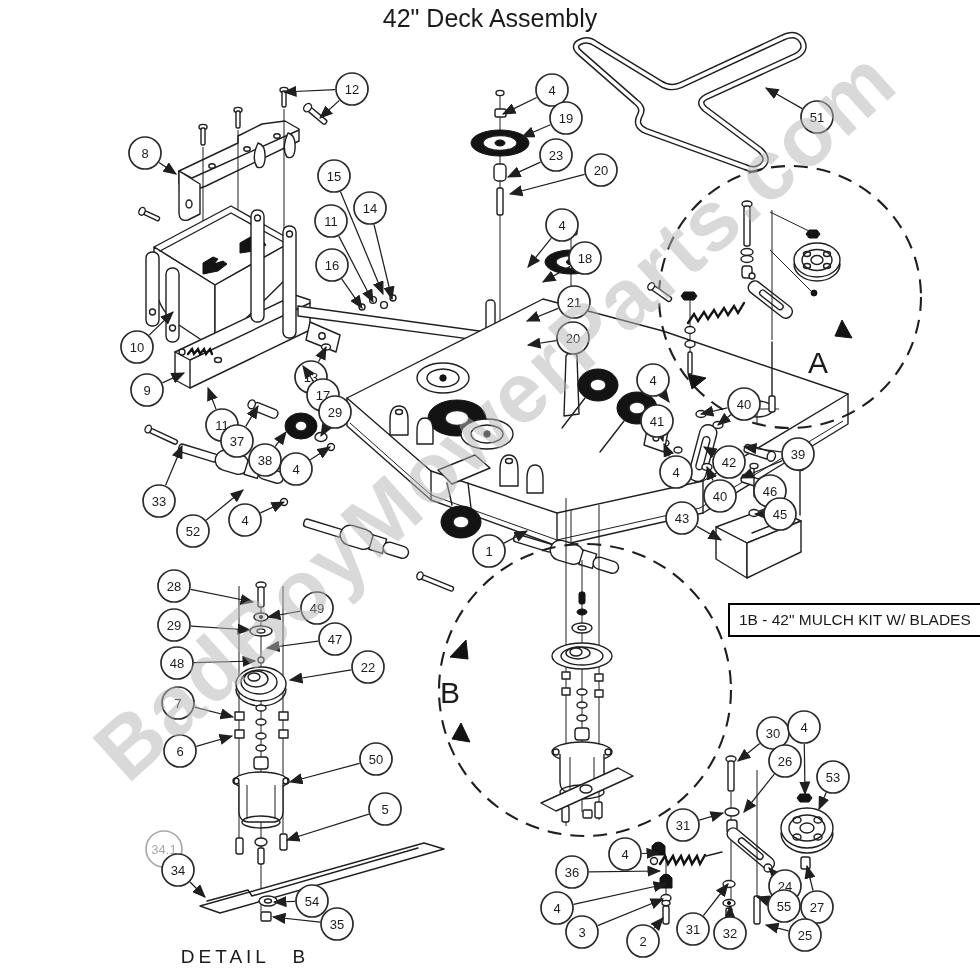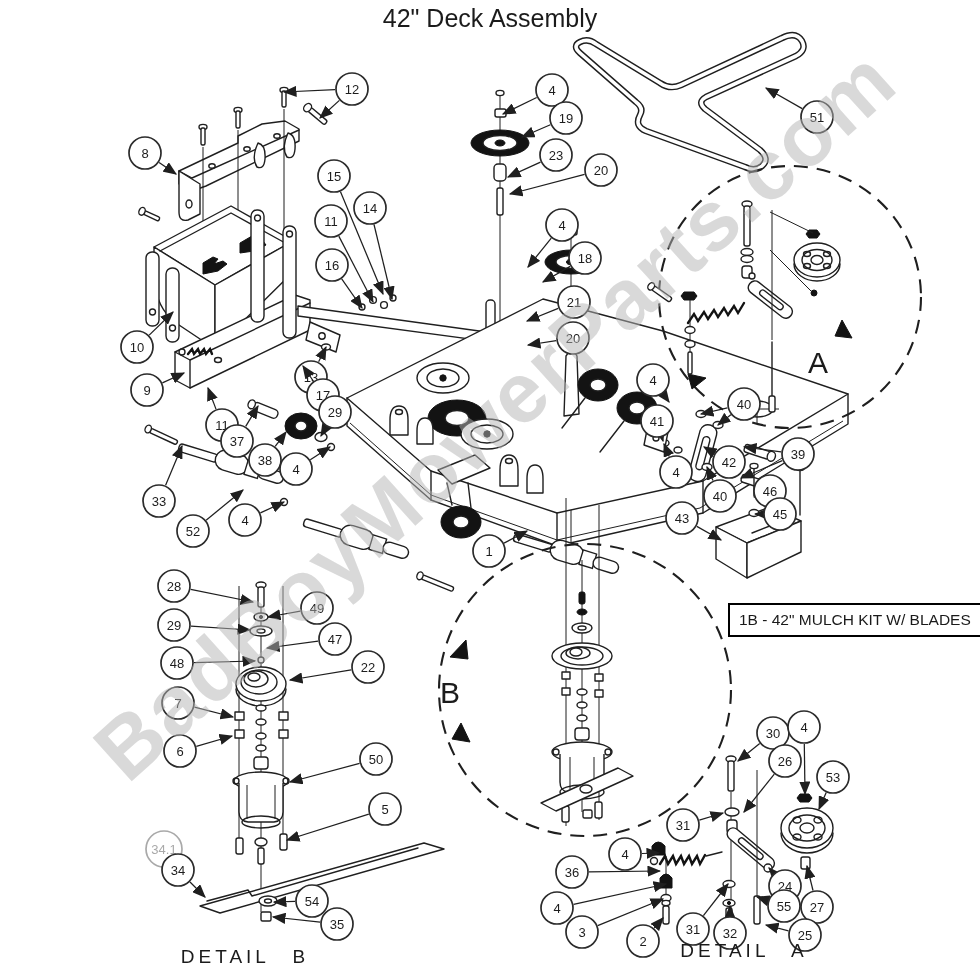--- a/index.html
+++ b/index.html
@@ -761,20 +761,19 @@
         <g>
           <circle cx="805" cy="935" r="16" class="callout-circle"></circle>
           <text x="805" y="939.5" class="callout-num">25</text>
         </g>
       </g>
   </svg>
 
   <div id="view-a" class="view-letter">A</div>
   <div id="view-b" class="view-letter">B</div>
   <div id="detail-b-label" class="detail-label">DETAIL B</div>
-  <div id="detail-a-label" class="detail-label">DETAIL A</div>
 
   <div id="note-box">
     <div>1B - 42" MULCH KIT W/ BLADES</div>
   </div>
 
   <div id="watermark">BadBoyMowerParts.com</div>
 </div>
 
 </body></html>

